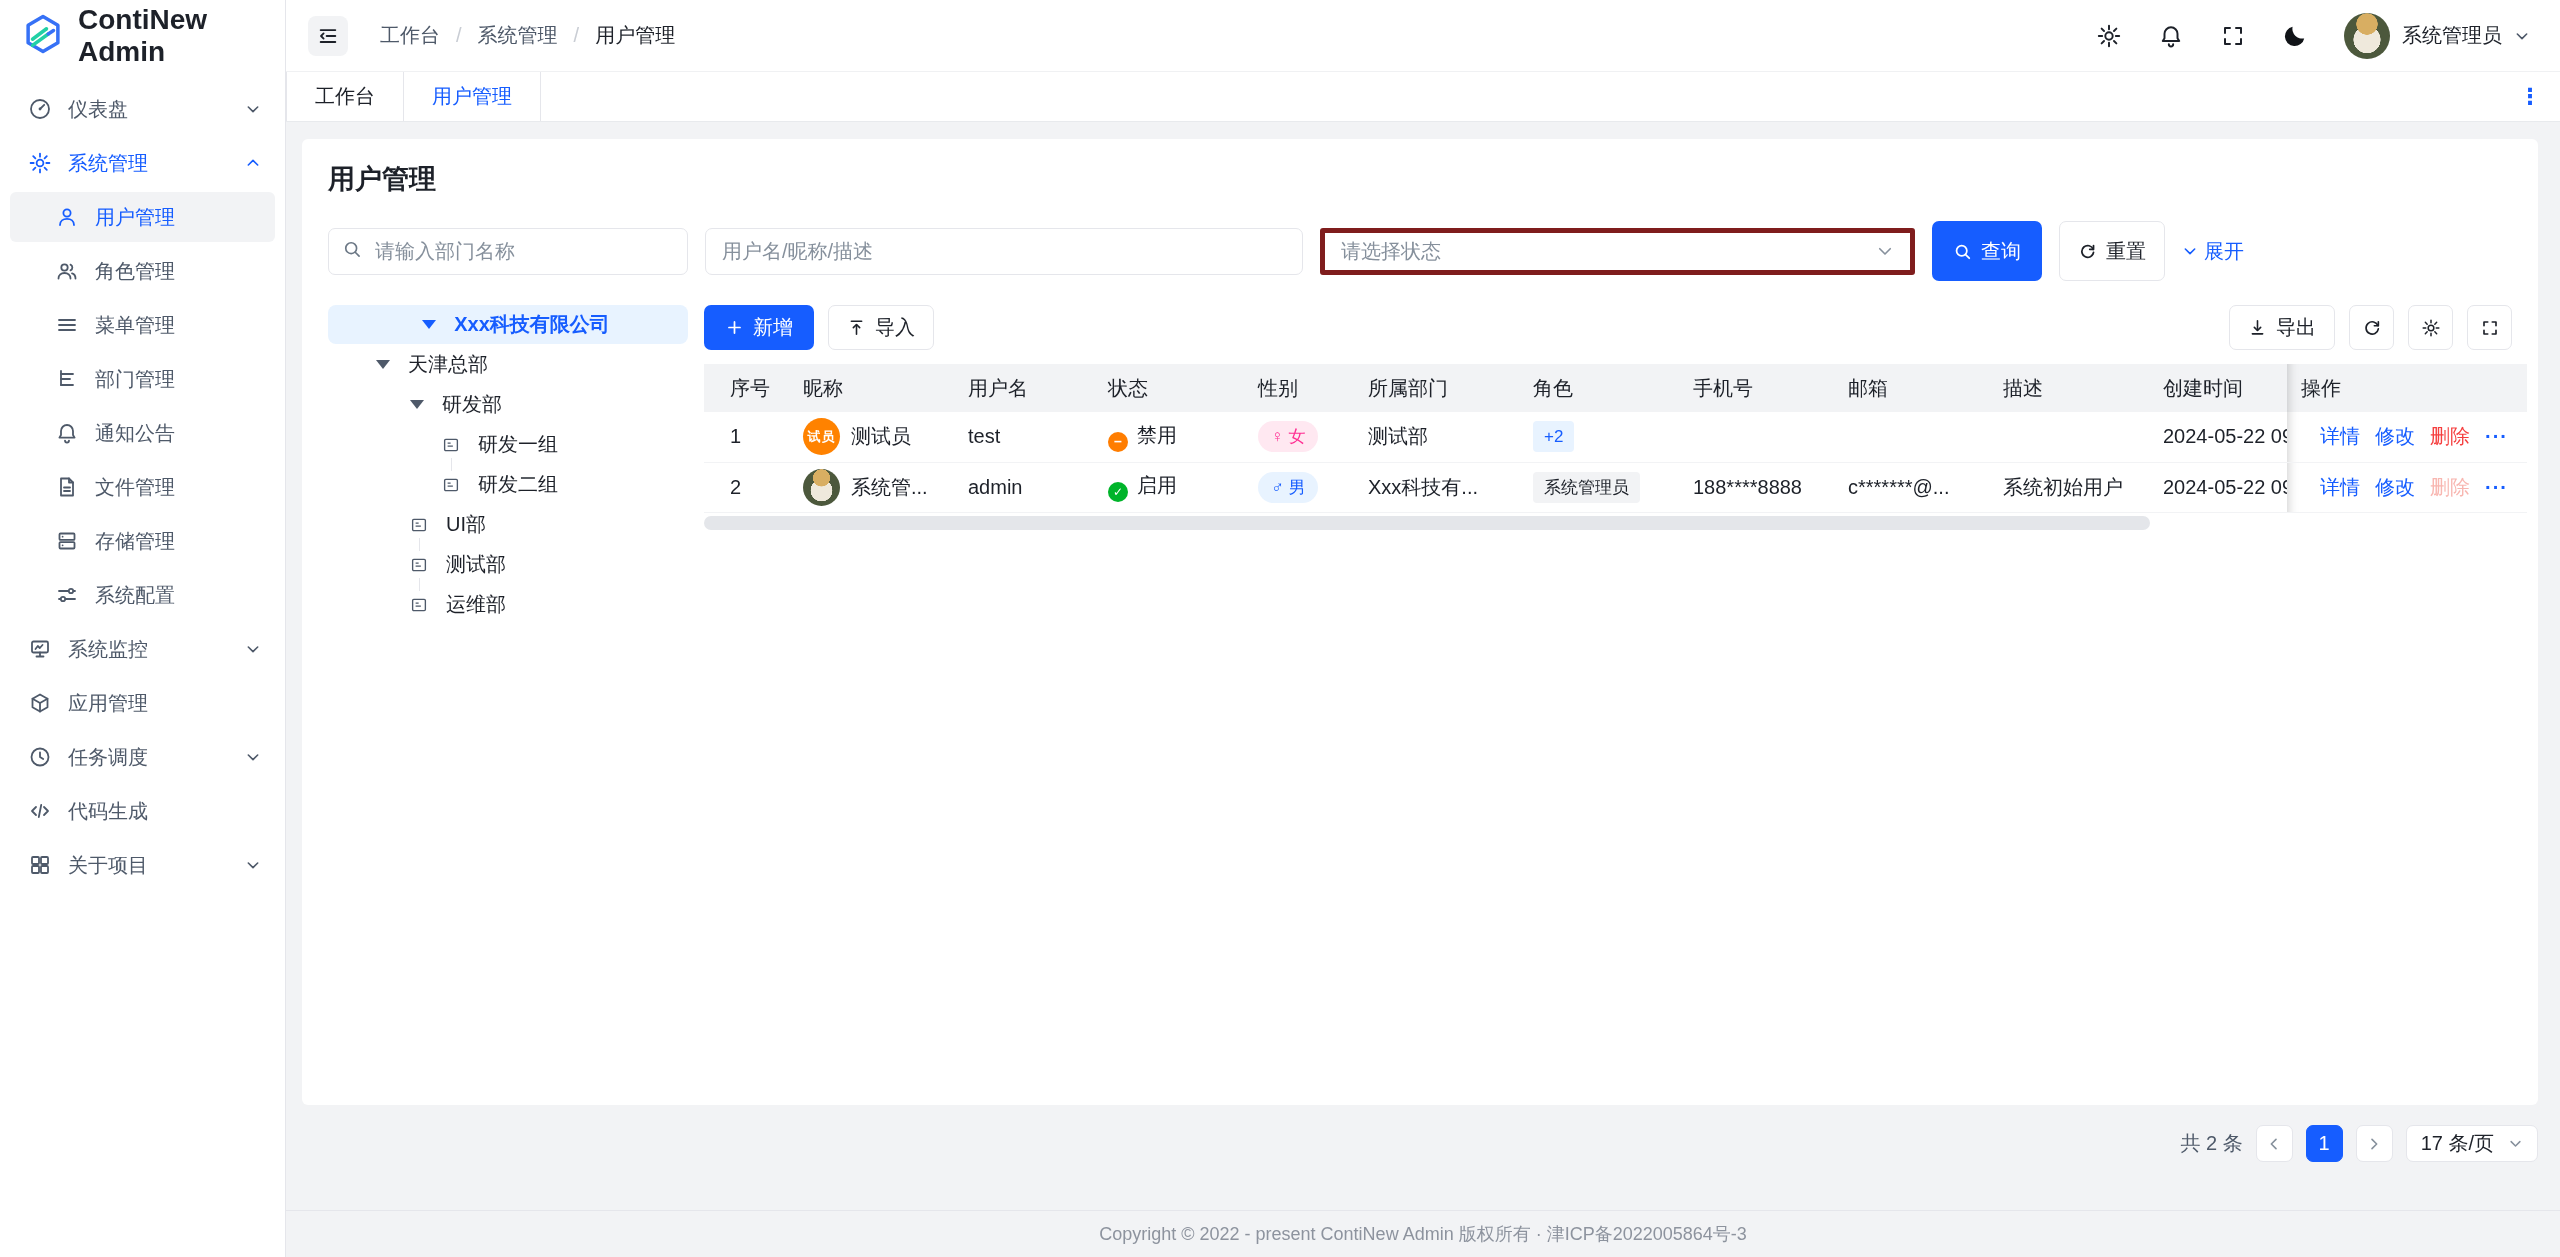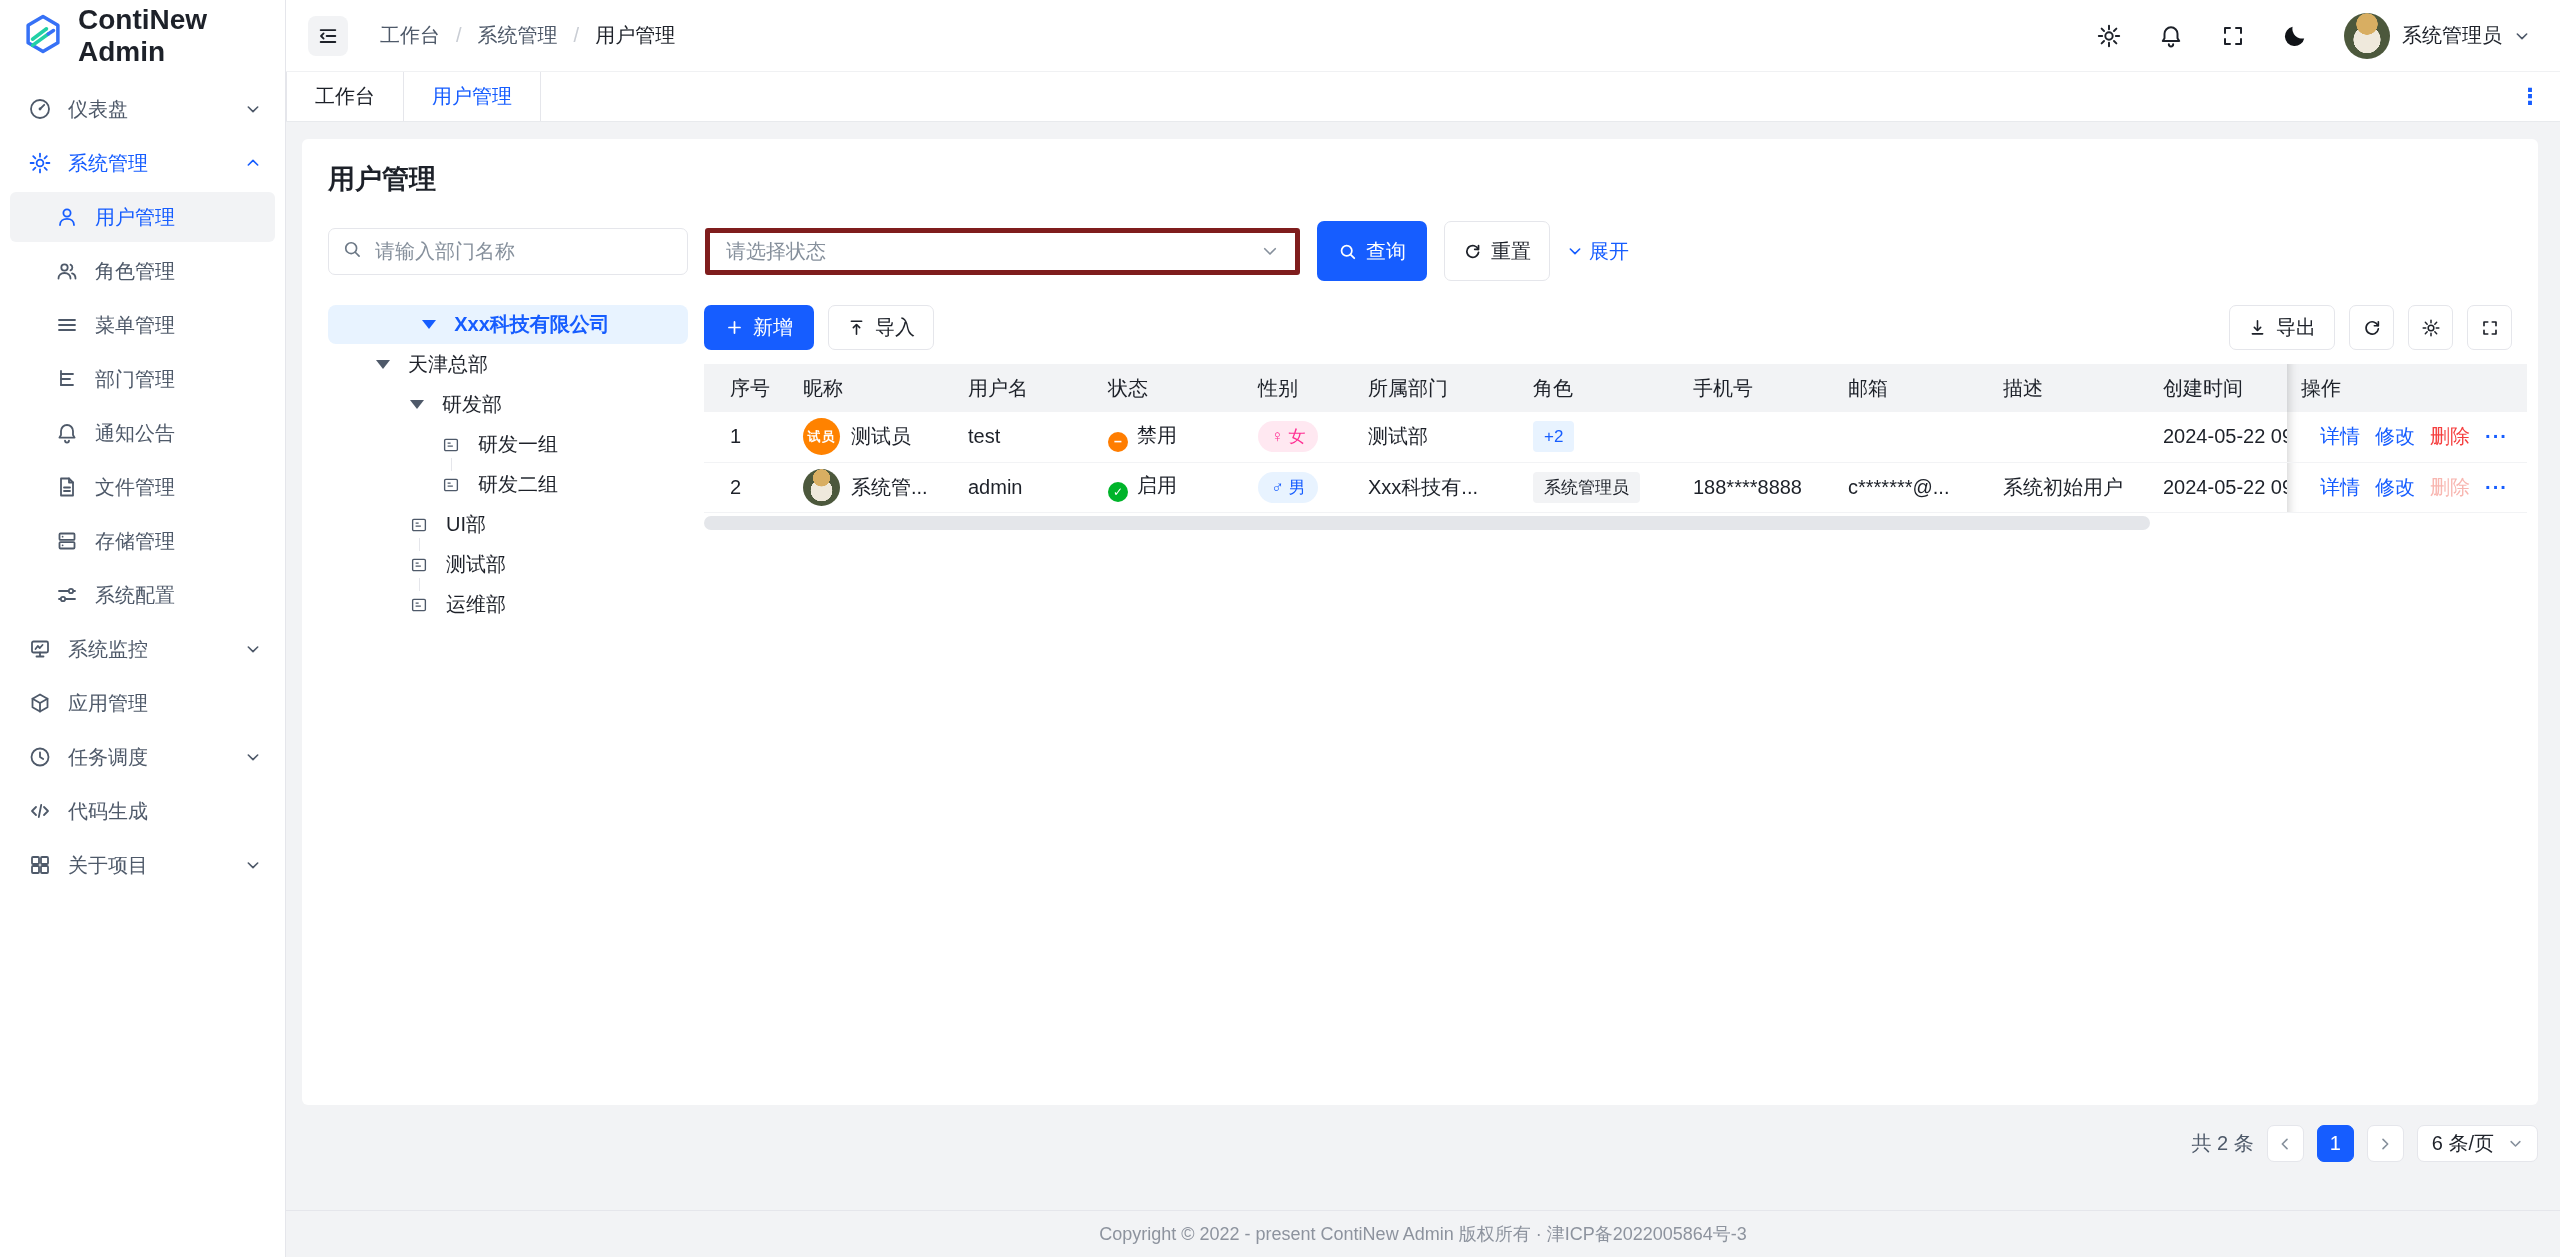--- a/index.html
+++ b/index.html
@@ -394,20 +394,21 @@
         <div class="page-title">用户管理</div>
 
         <div class="filters">
           <span class="inp-wrap">
             <span class="sicon"><svg width="20" height="20" viewBox="0 0 24 24" fill="none" stroke="currentColor" stroke-width="2" stroke-linecap="round">
                   <circle cx="11" cy="11" r="6.5"></circle>
                   <path d="M15.9 15.9L20.5 20.5"></path>
                 </svg></span>
             <input class="inp with-icon" placeholder="请输入部门名称" style="">
           </span>
+          <input class="inp kw" placeholder="用户名/昵称/描述" style="">
           <div class="fakesel status">
             <span class="ph">请选择状态</span>
             <svg width="18" height="18" viewBox="0 0 24 24" fill="none" stroke="#86909c" stroke-width="2.2" stroke-linecap="round" stroke-linejoin="round">
                 <path d="M5 9l7 7 7-7"></path>
               </svg>
           </div>
           <button class="btn primary">
             <svg width="19" height="19" viewBox="0 0 24 24" fill="none" stroke="#fff" stroke-width="2.2" stroke-linecap="round">
                 <circle cx="11" cy="11" r="6.5"></circle>
                 <path d="M15.9 15.9L20.5 20.5"></path>
@@ -642,21 +643,21 @@
               <path d="M15 5l-7 7 7 7"></path>
             </svg>
           </span>
         <span class="pbtn cur">1</span>
         <span class="pbtn">
             <svg width="16" height="16" viewBox="0 0 24 24" fill="none" stroke="currentColor" stroke-width="2.4" stroke-linecap="round" stroke-linejoin="round">
               <path d="M9 5l7 7-7 7"></path>
             </svg>
           </span>
         <span class="psize">
-          <span>6 条/页</span>
+          <span>17 条/页</span>
           <svg width="15" height="15" viewBox="0 0 24 24" fill="none" stroke="#86909c" stroke-width="2.4" stroke-linecap="round" stroke-linejoin="round">
               <path d="M5 9l7 7 7-7"></path>
             </svg>
         </span>
       </div>
     </main>
 
     <footer class="pfooter">
       <span>Copyright © 2022 - present ContiNew Admin 版权所有 · 津ICP备2022005864号-3</span>
     </footer>

